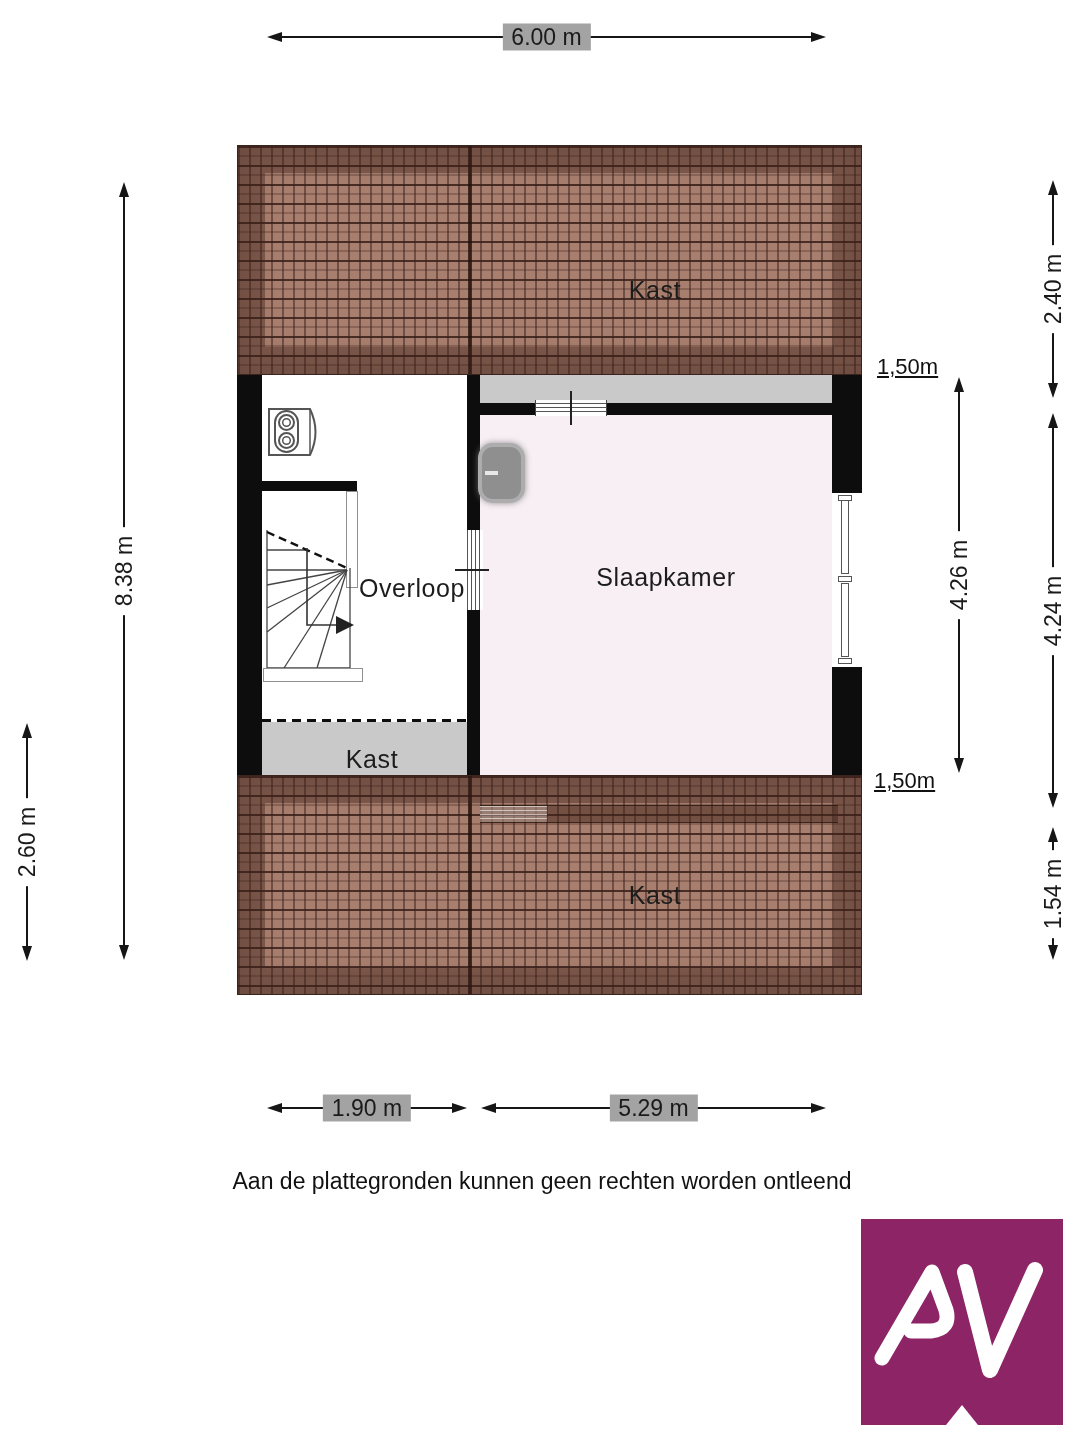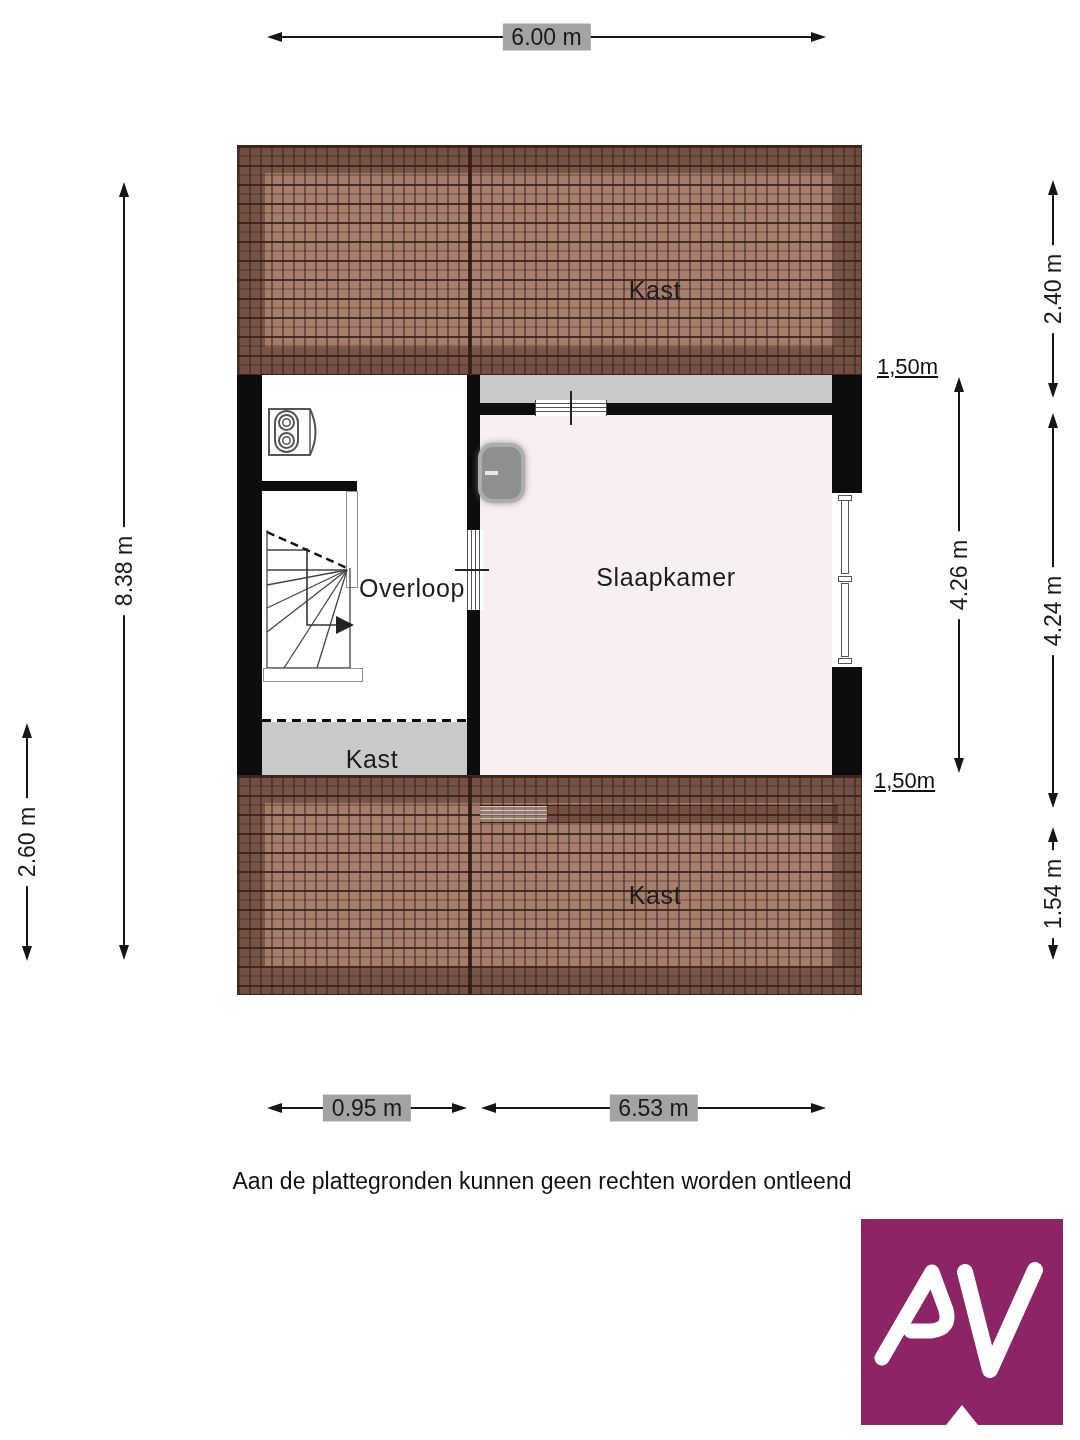--- a/index.html
+++ b/index.html
@@ -212,28 +212,28 @@
   <span class="lbl">1.54 m</span>
 </div>
 
 <div class="knee-label" style="left:877px;top:354px;">1,50m</div>
 <div class="knee-label" style="left:874px;top:768px;">1,50m</div>
 
 <div class="dim-h" style="left:267px;top:1108px;width:200px;">
   <span class="arr l"></span>
     <span class="line"></span>
     <span class="arr r"></span>
-  <span class="lbl">0.95 m</span>
+  <span class="lbl">1.90 m</span>
 </div>
 
 <div class="dim-h" style="left:481px;top:1108px;width:345px;">
   <span class="arr l"></span>
     <span class="line"></span>
     <span class="arr r"></span>
-  <span class="lbl">6.53 m</span>
+  <span class="lbl">5.29 m</span>
 </div>
 
 <div class="disclaimer">Aan de plattegronden kunnen geen rechten worden ontleend</div>
 
 <svg class="logo" viewBox="0 0 202 206">
   <rect x="0" y="0" width="202" height="206" fill="#8c2466"></rect>
   <g stroke="#ffffff" fill="none" stroke-linecap="round" stroke-linejoin="round">
     <path d="M 21 139 L 71 53 L 85 91 Q 90 110 70 112 L 50 112" stroke-width="15"></path>
     <path d="M 104 53 L 129 151 L 174 51" stroke-width="16"></path>
   </g>

